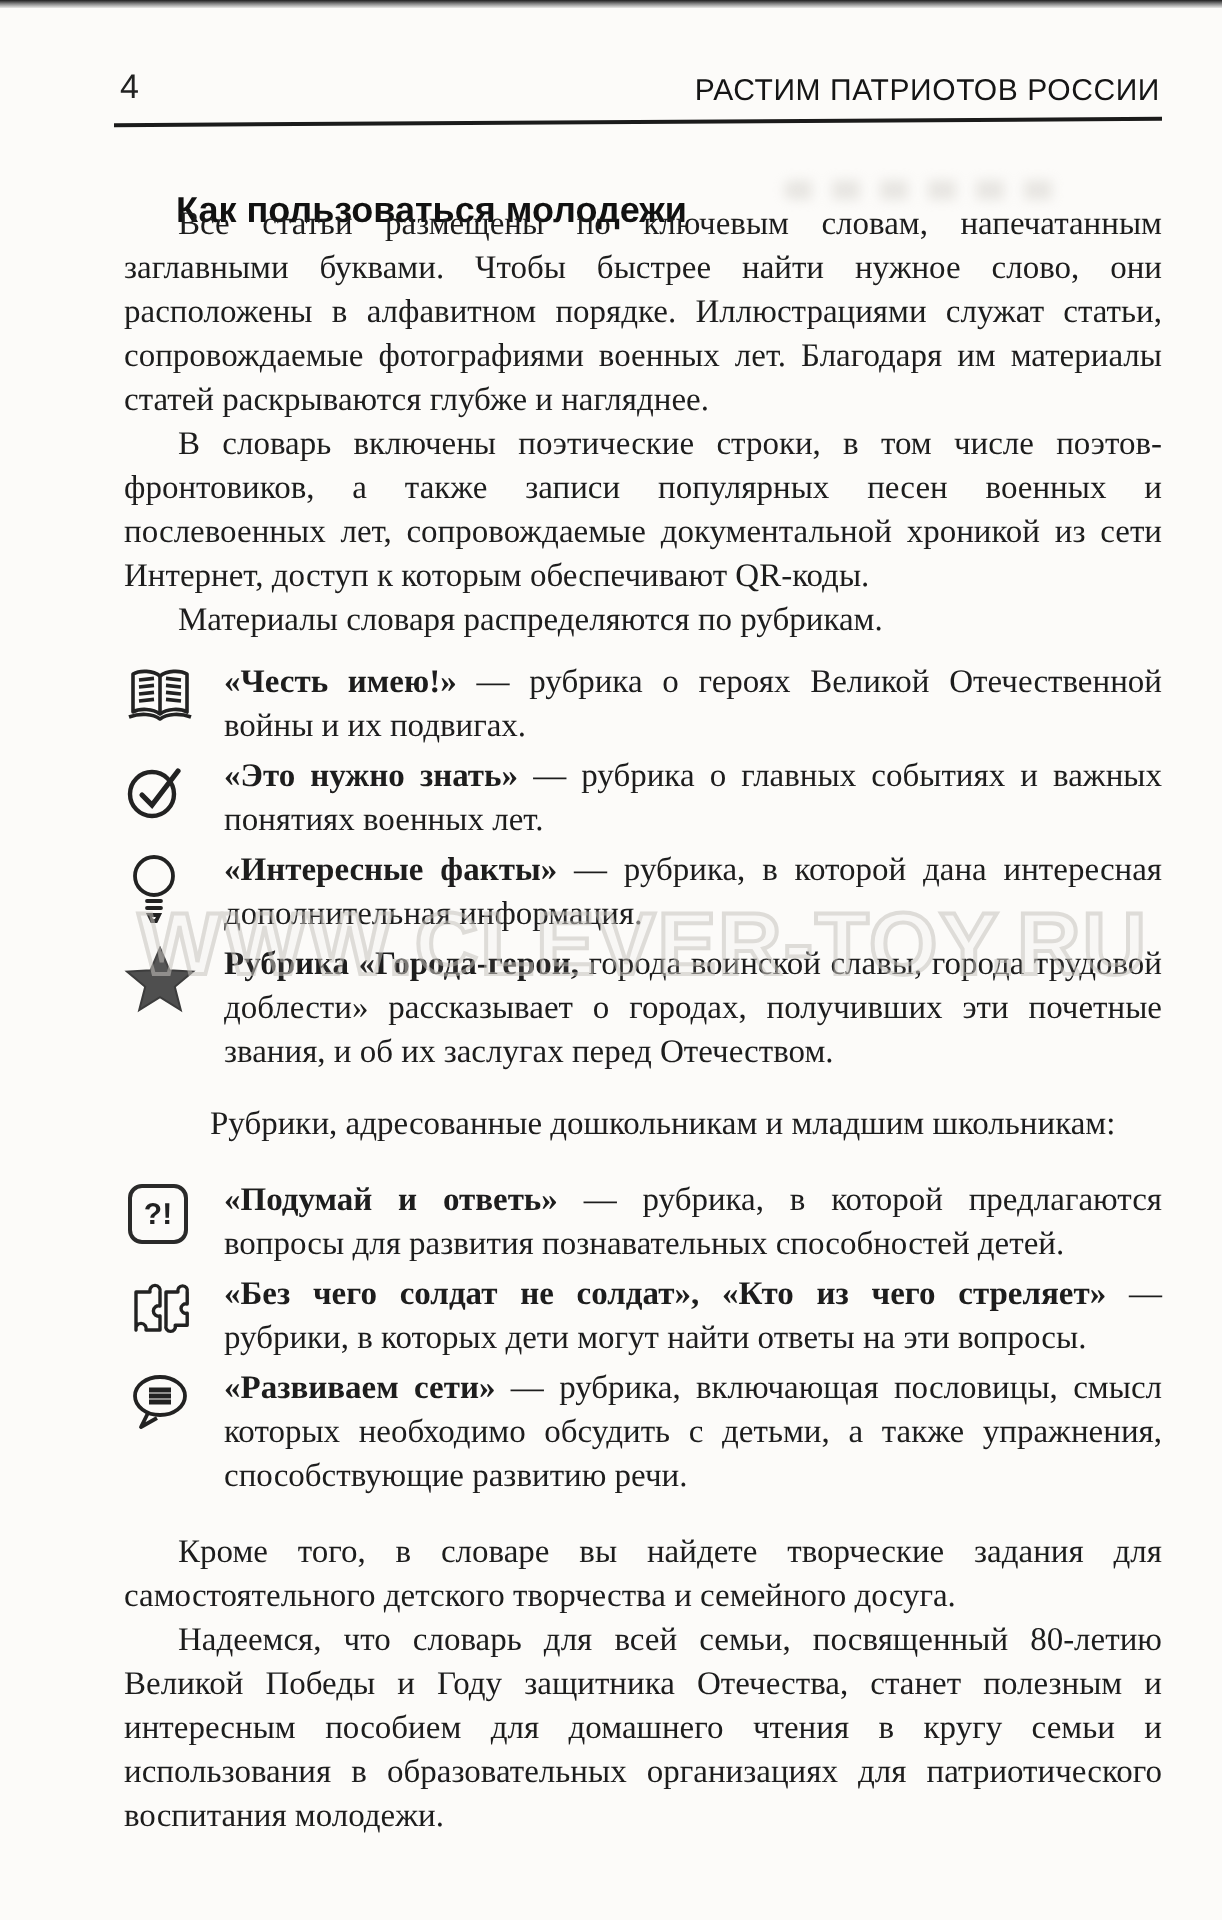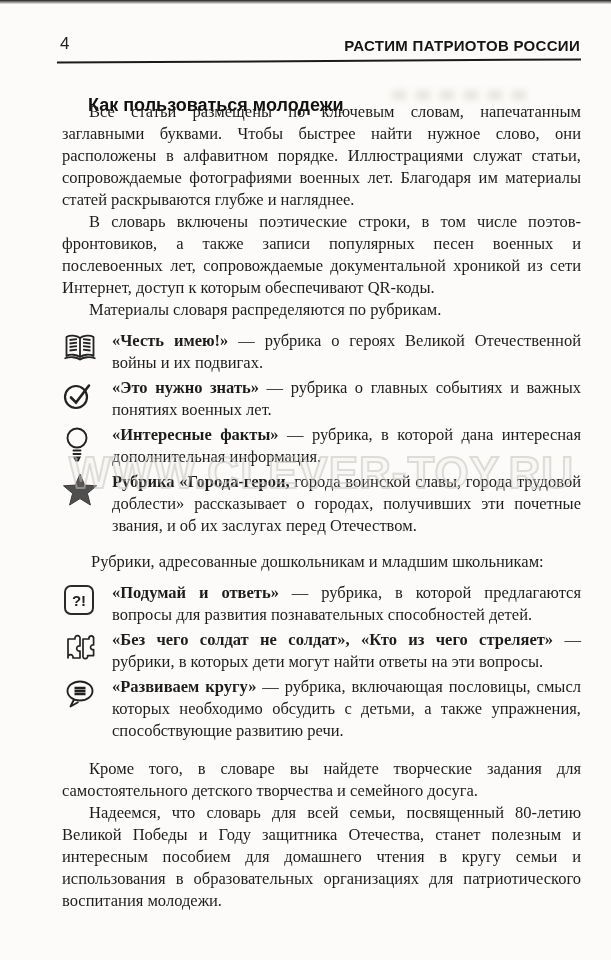--- a/index.html
+++ b/index.html
@@ -18,21 +18,21 @@
   .header-row{
     position:absolute;top:34px;left:60px;width:520px;
     display:flex;justify-content:space-between;align-items:flex-end;
   }
   .page-number{
     font-family:"Liberation Sans", sans-serif;
     font-size:17px;color:#222;
   }
   .running-header{
     font-family:"Liberation Sans", sans-serif;
-    font-weight:bold;font-size:15px;color:#151515;letter-spacing:.3px;
+    font-weight:normal;font-size:15px;color:#151515;letter-spacing:.3px;
   }
   .header-rule{
     position:absolute;top:60px;left:57px;width:524px;height:0;
     border-top:2px solid #1b1b1b;
     transform:rotate(-0.35deg);
   }
   .page-title{
     position:absolute;top:83px;left:88px;
     font-family:"Liberation Sans", sans-serif;
     font-weight:bold;font-size:18px;color:#111;
@@ -48,21 +48,21 @@
   }
   p.body-par{margin:0;text-indent:27px;}
   .rubric-list{margin-top:9px;}
   .rubric-item{display:flex;margin-top:3px;}
   .icon-cell{
     flex:0 0 50px;width:50px;display:flex;justify-content:flex-start;
     padding-top:2px;
   }
   .item-text{flex:1;text-align:justify;}
   .lead{font-weight:bold;}
-  .kids-intro{margin:2px;margin-top:14px;text-indent:27px;}
+  .kids-intro{margin:16px;margin-top:14px;text-indent:27px;}
   .closing-block{margin-top:16px;}
   .qe-badge{
     display:inline-flex;align-items:center;justify-content:center;
     width:26px;height:26px;margin-left:2px;margin-top:1px;
     border:2px solid #2a2a2a;border-radius:7px;
     font-family:"Liberation Sans", sans-serif;
     font-weight:bold;font-size:15px;color:#222;line-height:1;
   }
   svg.ic{display:block;}
   .watermark{
@@ -167,21 +167,21 @@
       </div>
 
       <div class="rubric-item">
         <div class="icon-cell">
           <svg class="ic" width="36" height="34" viewBox="0 0 36 34" fill="none" stroke="#222" stroke-width="1.9">
             <ellipse cx="18" cy="13" rx="12.5" ry="9.5"></ellipse>
             <path d="M12 21.5 L8.5 28.5 L16.5 24" stroke-linejoin="round"></path>
             <path d="M12.5 10 H23.5 M12.5 13 H23.5 M12.5 16 H23.5" stroke-width="2.4"></path>
           </svg>
         </div>
-        <div class="item-text"><span class="lead">«Развиваем кругу»</span><span> — рубрика, включающая пословицы, смысл которых необходимо обсудить с детьми, а также упражнения, способствующие развитию речи.</span></div>
+        <div class="item-text"><span class="lead">«Развиваем сети»</span><span> — рубрика, включающая пословицы, смысл которых необходимо обсудить с детьми, а также упражнения, способствующие развитию речи.</span></div>
       </div>
 
     </div>
 
     <div class="closing-block">
       <p class="body-par">Кроме того, в словаре вы найдете творческие задания для самостоятельного детского творчества и семейного досуга.</p>
       <p class="body-par">Надеемся, что словарь для всей семьи, посвященный 80-летию Великой Победы и Году защитника Отечества, станет полезным и интересным пособием для домашнего чтения в кругу семьи и использования в образовательных организациях для патриотического воспитания молодежи.</p>
     </div>
 
   </div>

